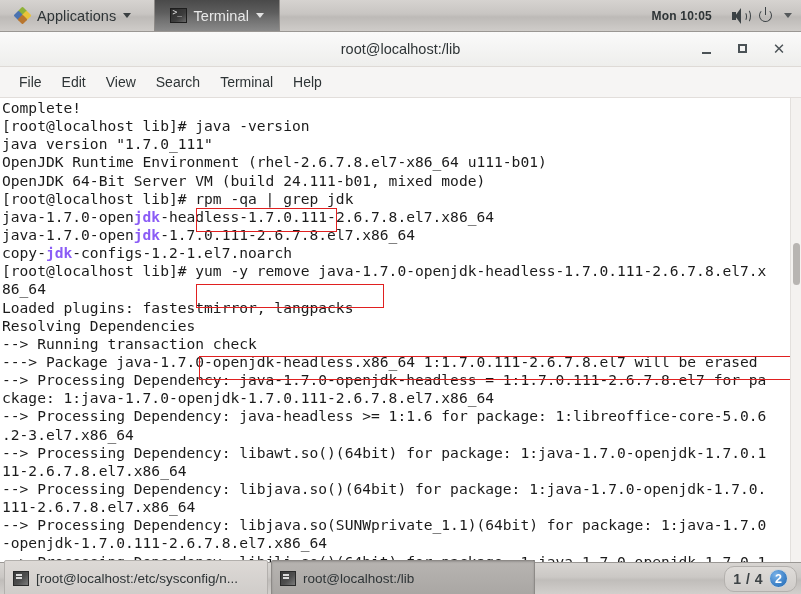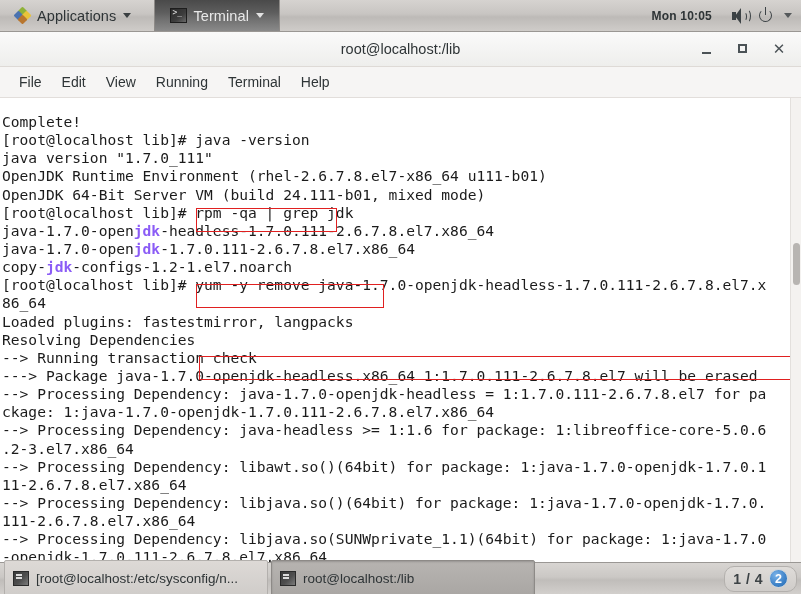--- a/index.html
+++ b/index.html
@@ -234,21 +234,21 @@
   
   #term-area {
     position: relative;
     height: 464px;
     background: #ffffff;
     overflow: hidden;
     box-sizing: border-box;
   }
   #term-text {
     position: absolute;
-    left: 2px; top: 15px;
+    left: 2px; top: 1px;
     right: 11px;
     font-family: "DejaVu Sans Mono", monospace;
     font-size: 14.6px;
     line-height: 18.15px;
     color: #1b1b1b;
     white-space: pre;
     letter-spacing: 0px;
   }
   #term-text .ln { display: block; height: 18.15px; }
   .grep { color: #8b5cf6; font-weight: bold; }
@@ -422,21 +422,21 @@
         <span class="wc wc-min"></span>
         <span class="wc wc-max"></span>
         <span class="wc wc-close">✕</span>
       </div>
     </div>
 
     <div id="menubar">
       <span class="menu-item">File</span>
       <span class="menu-item">Edit</span>
       <span class="menu-item">View</span>
-      <span class="menu-item">Running</span>
+      <span class="menu-item">Search</span>
       <span class="menu-item">Terminal</span>
       <span class="menu-item">Help</span>
     </div>
 
     <div id="term-area">
       <div id="term-text"><span class="ln">Complete!</span><span class="ln">[root@localhost lib]# java -version</span><span class="ln">java version "1.7.0_111"</span><span class="ln">OpenJDK Runtime Environment (rhel-2.6.7.8.el7-x86_64 u111-b01)</span><span class="ln">OpenJDK 64-Bit Server VM (build 24.111-b01, mixed mode)</span><span class="ln">[root@localhost lib]# rpm -qa | grep jdk</span><span class="ln">java-1.7.0-open<span class="grep">jdk</span>-headless-1.7.0.111-2.6.7.8.el7.x86_64</span><span class="ln">java-1.7.0-open<span class="grep">jdk</span>-1.7.0.111-2.6.7.8.el7.x86_64</span><span class="ln">copy-<span class="grep">jdk</span>-configs-1.2-1.el7.noarch</span><span class="ln">[root@localhost lib]# yum -y remove java-1.7.0-openjdk-headless-1.7.0.111-2.6.7.8.el7.x</span><span class="ln">86_64</span><span class="ln">Loaded plugins: fastestmirror, langpacks</span><span class="ln">Resolving Dependencies</span><span class="ln">--&gt; Running transaction check</span><span class="ln">---&gt; Package java-1.7.0-openjdk-headless.x86_64 1:1.7.0.111-2.6.7.8.el7 will be erased</span><span class="ln">--&gt; Processing Dependency: java-1.7.0-openjdk-headless = 1:1.7.0.111-2.6.7.8.el7 for pa</span><span class="ln">ckage: 1:java-1.7.0-openjdk-1.7.0.111-2.6.7.8.el7.x86_64</span><span class="ln">--&gt; Processing Dependency: java-headless &gt;= 1:1.6 for package: 1:libreoffice-core-5.0.6</span><span class="ln">.2-3.el7.x86_64</span><span class="ln">--&gt; Processing Dependency: libawt.so()(64bit) for package: 1:java-1.7.0-openjdk-1.7.0.1</span><span class="ln">11-2.6.7.8.el7.x86_64</span><span class="ln">--&gt; Processing Dependency: libjava.so()(64bit) for package: 1:java-1.7.0-openjdk-1.7.0.</span><span class="ln">111-2.6.7.8.el7.x86_64</span><span class="ln">--&gt; Processing Dependency: libjava.so(SUNWprivate_1.1)(64bit) for package: 1:java-1.7.0</span><span class="ln">-openjdk-1.7.0.111-2.6.7.8.el7.x86_64</span><span class="ln">--&gt; Processing Dependency: libjli.so()(64bit) for package: 1:java-1.7.0-openjdk-1.7.0.1</span></div>
 
       <div id="annotations">
           <div class="annot" style="left: 196px; top: 110px; width: 141px; height: 24px;"></div>
           <div class="annot" style="left: 196px; top: 186px; width: 188px; height: 24px;"></div>

